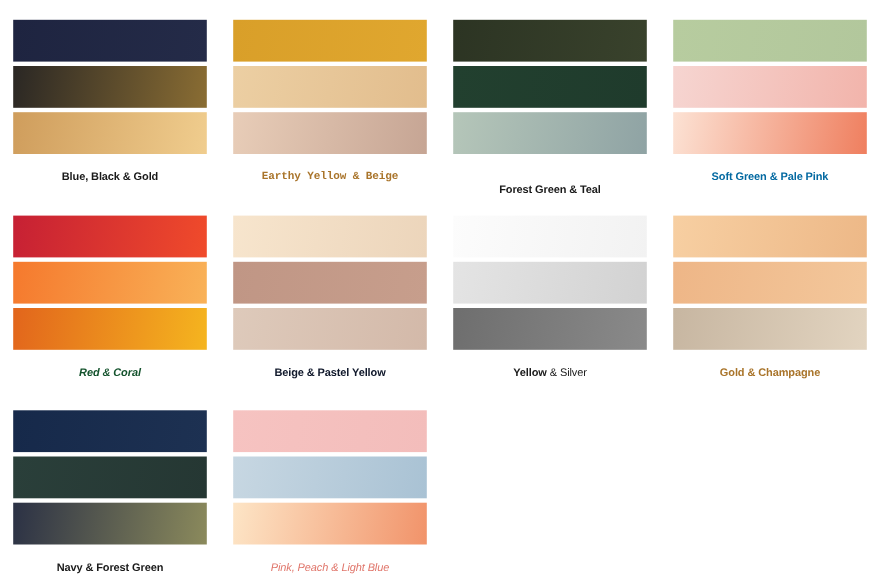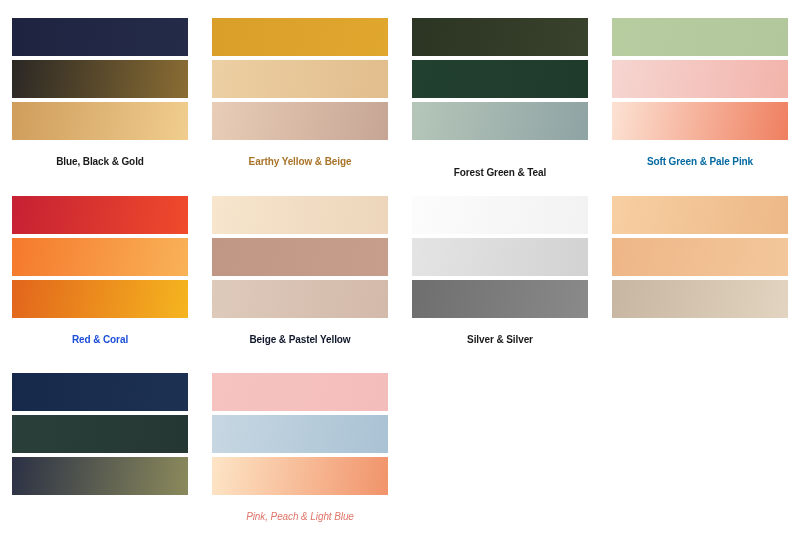--- a/index.html
+++ b/index.html
@@ -45,42 +45,42 @@
     font-size: 10px;
     letter-spacing: -0.1px;
     text-align: right;
     white-space: nowrap;
     line-height: 1.1;
   }
   .palette-label.bold {
     font-weight: bold;
   }
   .palette-label .light-part {
-    font-weight: bold;
+    font-weight: normal;
   }
 </style>
 </head>
 <body>
 
 <div id="palette-grid">
     <div class="palette-card">
       <div class="swatch-stack">
         <div class="swatch" style="background: linear-gradient(100deg, rgb(30, 36, 64) 0%, rgb(36, 43, 72) 100%);"></div>
         <div class="swatch" style="background: linear-gradient(100deg, rgb(42, 39, 36) 0%, rgb(138, 109, 51) 100%);"></div>
         <div class="swatch" style="background: linear-gradient(100deg, rgb(207, 157, 92) 0%, rgb(240, 205, 142) 100%);"></div>
       </div>
       <div class="palette-label bold" style="color: rgb(26, 26, 26);">Blue, Black &amp; Gold</div>
     </div>
     <div class="palette-card">
       <div class="swatch-stack">
         <div class="swatch" style="background: linear-gradient(100deg, rgb(217, 159, 41) 0%, rgb(224, 167, 47) 100%);"></div>
         <div class="swatch" style="background: linear-gradient(100deg, rgb(236, 207, 163) 0%, rgb(226, 189, 141) 100%);"></div>
         <div class="swatch" style="background: linear-gradient(100deg, rgb(232, 205, 184) 0%, rgb(198, 165, 148) 100%);"></div>
       </div>
-      <div class="palette-label bold" style="color: rgb(169, 116, 42);">Earthy Yellow &amp; Beige</div>
+      <div class="palette-label bold" style="color: rgb(169, 116, 42); font-family: Liberation Mono, monospace;">Earthy Yellow &amp; Beige</div>
     </div>
     <div class="palette-card">
       <div class="swatch-stack">
         <div class="swatch" style="background: linear-gradient(100deg, rgb(44, 52, 35) 0%, rgb(57, 66, 44) 100%);"></div>
         <div class="swatch" style="background: linear-gradient(100deg, rgb(34, 64, 47) 0%, rgb(31, 59, 44) 100%);"></div>
         <div class="swatch" style="background: linear-gradient(100deg, rgb(181, 198, 185) 0%, rgb(143, 163, 164) 100%);"></div>
       </div>
       <div class="palette-label bold" style="color: rgb(26, 26, 26); margin-top: 27px;">Forest Green &amp; Teal</div>
     </div>
     <div class="palette-card">
@@ -90,51 +90,53 @@
         <div class="swatch" style="background: linear-gradient(100deg, rgb(252, 226, 212) 0%, rgb(239, 127, 95) 100%);"></div>
       </div>
       <div class="palette-label bold" style="color: #0369a1;">Soft Green &amp; Pale Pink</div>
     </div>
     <div class="palette-card">
       <div class="swatch-stack">
         <div class="swatch" style="background: linear-gradient(100deg, rgb(198, 32, 52) 0%, rgb(240, 75, 43) 100%);"></div>
         <div class="swatch" style="background: linear-gradient(100deg, rgb(245, 121, 45) 0%, rgb(249, 178, 88) 100%);"></div>
         <div class="swatch" style="background: linear-gradient(100deg, rgb(226, 101, 28) 0%, rgb(245, 181, 31) 100%);"></div>
       </div>
-      <div class="palette-label bold" style="color: #1d4ed8;">Red &amp; Coral</div>
+      <div class="palette-label bold" style="color: #14532d; font-style: italic;">Red &amp; Coral</div>
     </div>
     <div class="palette-card">
       <div class="swatch-stack">
         <div class="swatch" style="background: linear-gradient(100deg, rgb(247, 229, 205) 0%, rgb(236, 213, 187) 100%);"></div>
         <div class="swatch" style="background: linear-gradient(100deg, rgb(192, 150, 133) 0%, rgb(199, 158, 140) 100%);"></div>
         <div class="swatch" style="background: linear-gradient(100deg, rgb(222, 202, 187) 0%, rgb(211, 185, 169) 100%);"></div>
       </div>
       <div class="palette-label bold" style="color: #0f172a;">Beige &amp; Pastel Yellow</div>
     </div>
     <div class="palette-card">
       <div class="swatch-stack">
         <div class="swatch" style="background: linear-gradient(100deg, rgb(252, 252, 252) 0%, rgb(242, 242, 242) 100%);"></div>
         <div class="swatch" style="background: linear-gradient(100deg, rgb(228, 228, 228) 0%, rgb(210, 210, 210) 100%);"></div>
         <div class="swatch" style="background: linear-gradient(100deg, rgb(110, 110, 110) 0%, rgb(138, 138, 138) 100%);"></div>
       </div>
-      <div class="palette-label" style="color: rgb(26, 26, 26);"><span style="font-weight: bold;">Silver</span><span class="light-part"> &amp; Silver</span></div>
+      <div class="palette-label" style="color: rgb(26, 26, 26);"><span style="font-weight: bold;">Yellow</span><span class="light-part"> &amp; Silver</span></div>
     </div>
     <div class="palette-card">
       <div class="swatch-stack">
         <div class="swatch" style="background: linear-gradient(100deg, rgb(247, 207, 162) 0%, rgb(237, 184, 135) 100%);"></div>
         <div class="swatch" style="background: linear-gradient(100deg, rgb(238, 182, 135) 0%, rgb(243, 199, 155) 100%);"></div>
         <div class="swatch" style="background: linear-gradient(100deg, rgb(199, 182, 161) 0%, rgb(226, 212, 192) 100%);"></div>
       </div>
+      <div class="palette-label bold" style="color: rgb(169, 116, 42);">Gold &amp; Champagne</div>
     </div>
     <div class="palette-card">
       <div class="swatch-stack">
         <div class="swatch" style="background: linear-gradient(100deg, rgb(22, 41, 74) 0%, rgb(29, 49, 82) 100%);"></div>
         <div class="swatch" style="background: linear-gradient(100deg, rgb(42, 63, 58) 0%, rgb(37, 55, 51) 100%);"></div>
         <div class="swatch" style="background: linear-gradient(100deg, rgb(43, 49, 69) 0%, rgb(139, 138, 92) 100%);"></div>
       </div>
+      <div class="palette-label bold" style="color: rgb(26, 26, 26);">Navy &amp; Forest Green</div>
     </div>
     <div class="palette-card">
       <div class="swatch-stack">
         <div class="swatch" style="background: linear-gradient(100deg, rgb(246, 195, 193) 0%, rgb(243, 189, 187) 100%);"></div>
         <div class="swatch" style="background: linear-gradient(100deg, rgb(199, 215, 226) 0%, rgb(169, 194, 212) 100%);"></div>
         <div class="swatch" style="background: linear-gradient(100deg, rgb(253, 229, 198) 0%, rgb(241, 147, 106) 100%);"></div>
       </div>
       <div class="palette-label" style="color: rgb(224, 117, 106); font-style: italic;">Pink, Peach &amp; Light Blue</div>
     </div>
   </div>

